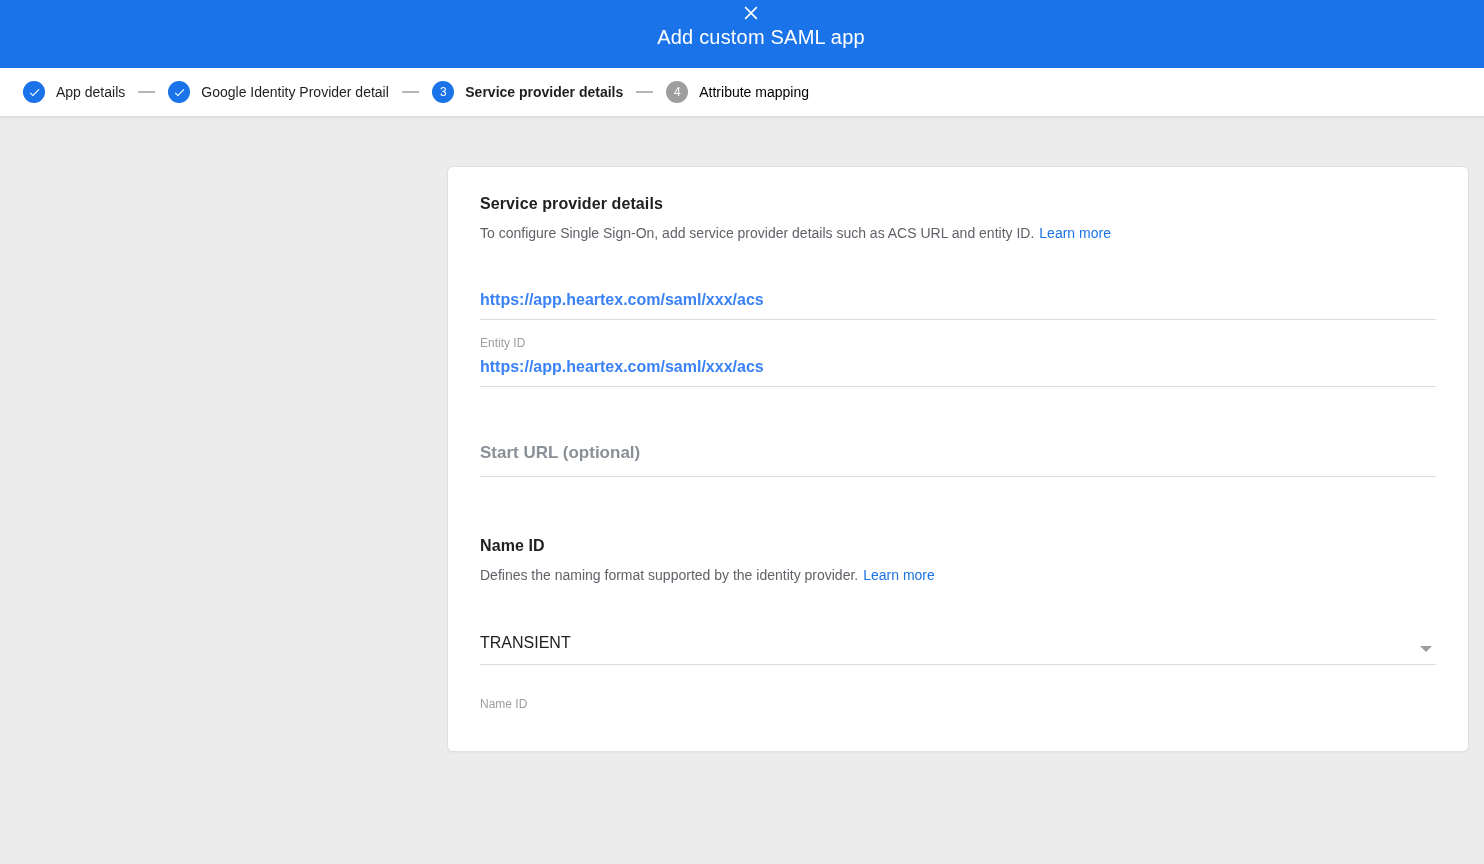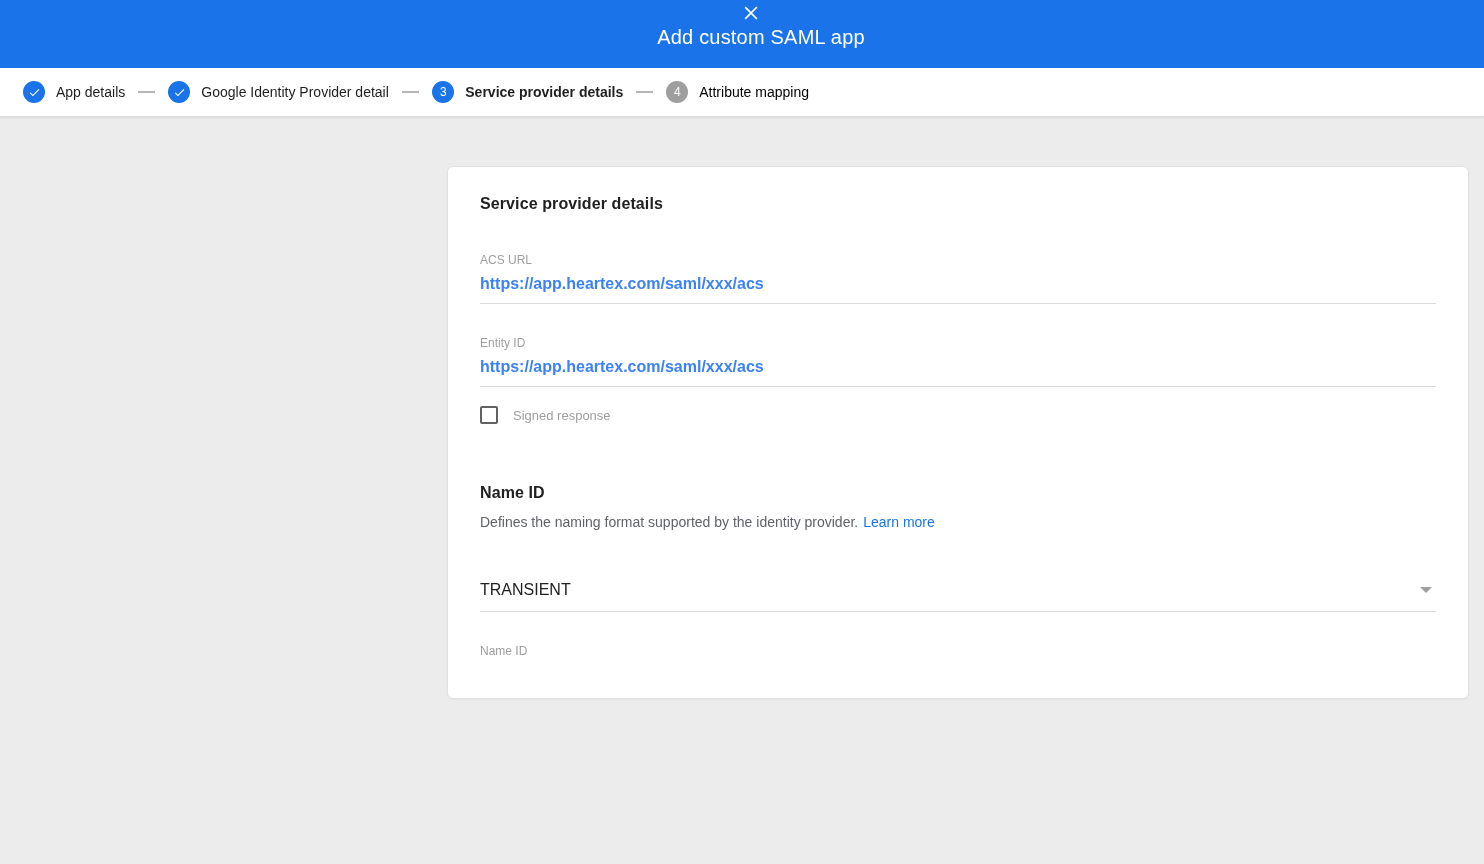--- a/index.html
+++ b/index.html
@@ -74,21 +74,21 @@
     border-radius: 6px;
     box-shadow: 0 1px 2px rgba(0,0,0,0.04);
     padding: 28px 32px 40px 32px;
   }
   .section-title { font-size: 16px; font-weight: 700; color: #212121; letter-spacing: .1px; }
   .section-desc { font-size: 14px; color: #5f6368; margin-top: 11px; line-height: 19px; }
   .learn-more { color: #1a73e8; text-decoration: none; margin-left: 5px; cursor: pointer; }
 
   .field { display: block; }
   .f-acs    { margin-top: 40px; }
-  .f-entity { margin-top: 32px; }
+  .f-entity { margin-top: 16px; }
   .f-start  { margin-top: 56px; }
   .field-label { display: block; font-size: 12px; color: #9e9e9e; line-height: 14px; }
   .field-input {
     display: block; width: 100%;
     border: none; border-bottom: 1px solid #dcdcdc;
     outline: none; background: transparent;
     font-family: "Liberation Sans", sans-serif;
     font-size: 16px; color: #3b82f6;
     padding: 8px 0 10px 0;
     font-weight: bold;
@@ -103,21 +103,21 @@
     background: #ffffff; cursor: pointer; flex: none;
   }
   .checkbox-label { margin-left: 15px; font-size: 13px; color: #9e9e9e; }
 
   .section-nameid { margin-top: 60px; }
 
   .select-field { display: block; cursor: pointer; }
   .f-format { margin-top: 40px; }
   .f-nameid { margin-top: 32px; }
   .select-row {
-    display: flex; align-items: center; justify-content: space-between;
+    display: flex; align-items: flex-end; justify-content: space-between;
     border-bottom: 1px solid #dcdcdc;
     padding: 9px 0 12px 0;
   }
   .select-value { font-size: 16px; color: #212121; }
   .dropdown-arrow {
     width: 0; height: 0;
     border-left: 6px solid transparent;
     border-right: 6px solid transparent;
     border-top: 6px solid #9e9e9e;
     margin-right: 4px; flex: none;
@@ -174,36 +174,37 @@
     </div>
     <span class="step-label">Attribute mapping</span>
   </div>
 
 </div>
 
 <div class="content">
   <div class="card">
 
     <div class="section-title">Service provider details</div>
+    <div class="section-desc">
+      <span>To configure Single Sign-On, add service provider details such as ACS URL and entity ID.</span><a class="learn-more" href="#">Learn more</a>
+    </div>
 
     <div class="field f-acs">
-      <label class="field-label">ACS URL</label>
       <input class="field-input" type="text" value="https://app.heartex.com/saml/xxx/acs" style="">
     </div>
 
     <div class="field f-entity">
       <label class="field-label">Entity ID</label>
       <input class="field-input" type="text" value="https://app.heartex.com/saml/xxx/acs" style="">
     </div>
 
-
-    <div class="checkbox-row">
-      <div class="checkbox"></div>
-      <span class="checkbox-label">Signed response</span>
-    </div>
+    <div class="field f-start">
+      <input class="field-input" type="text" placeholder="Start URL (optional)" style="">
+    </div>
+
 
     <div class="section-nameid">
       <div class="section-title">Name ID</div>
       <div class="section-desc">
         <span>Defines the naming format supported by the identity provider.</span><a class="learn-more" href="#">Learn more</a>
       </div>
 
       <div class="select-field f-format">
         <div class="select-row">
           <span class="select-value">TRANSIENT</span>

